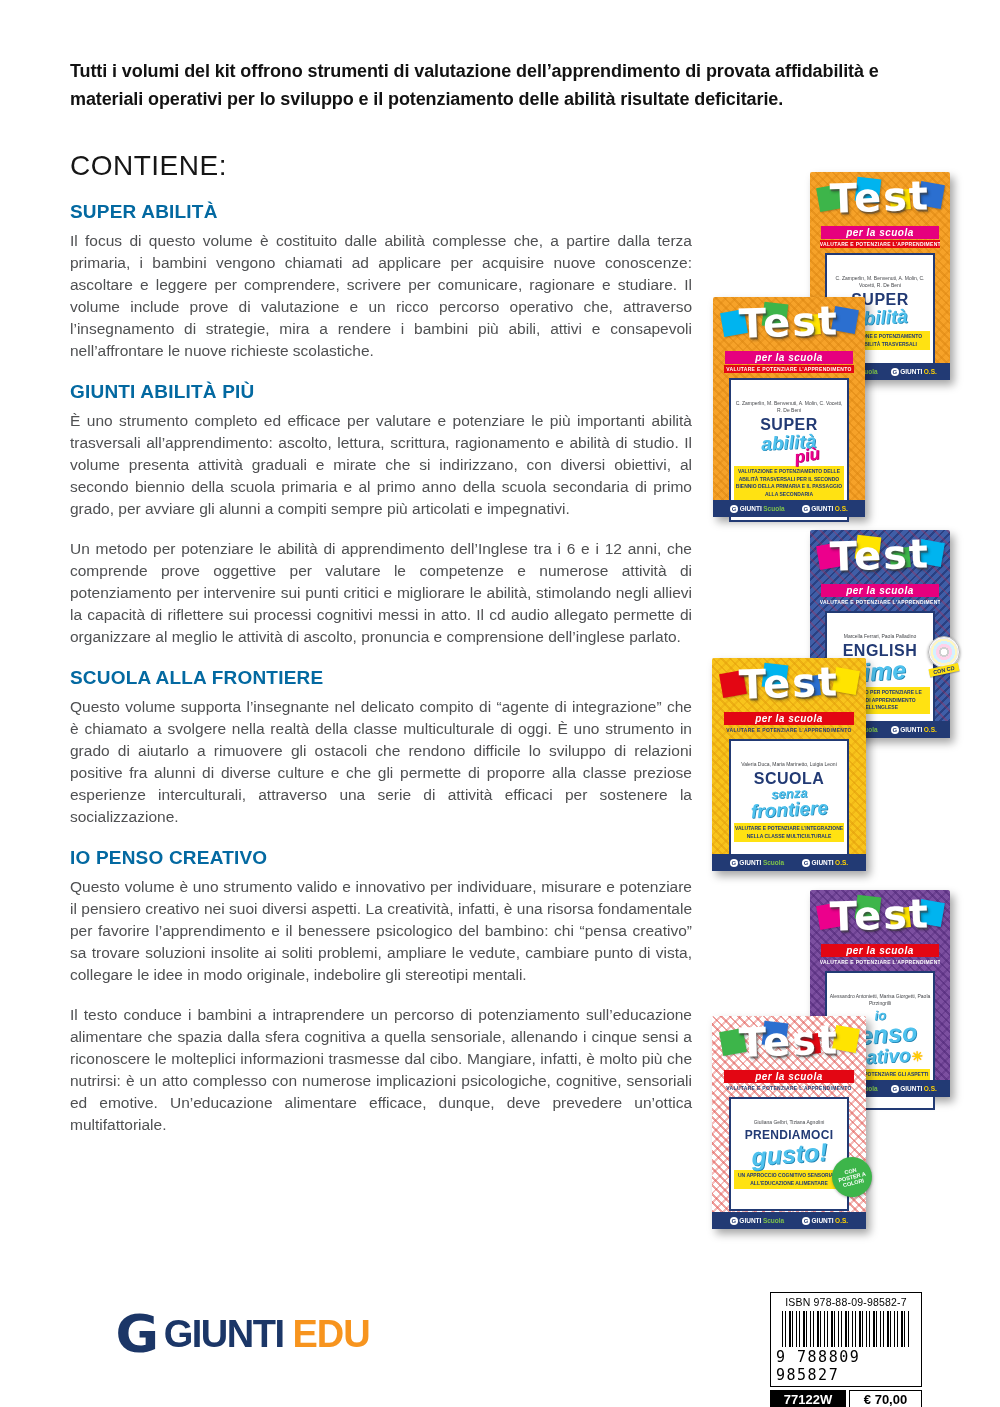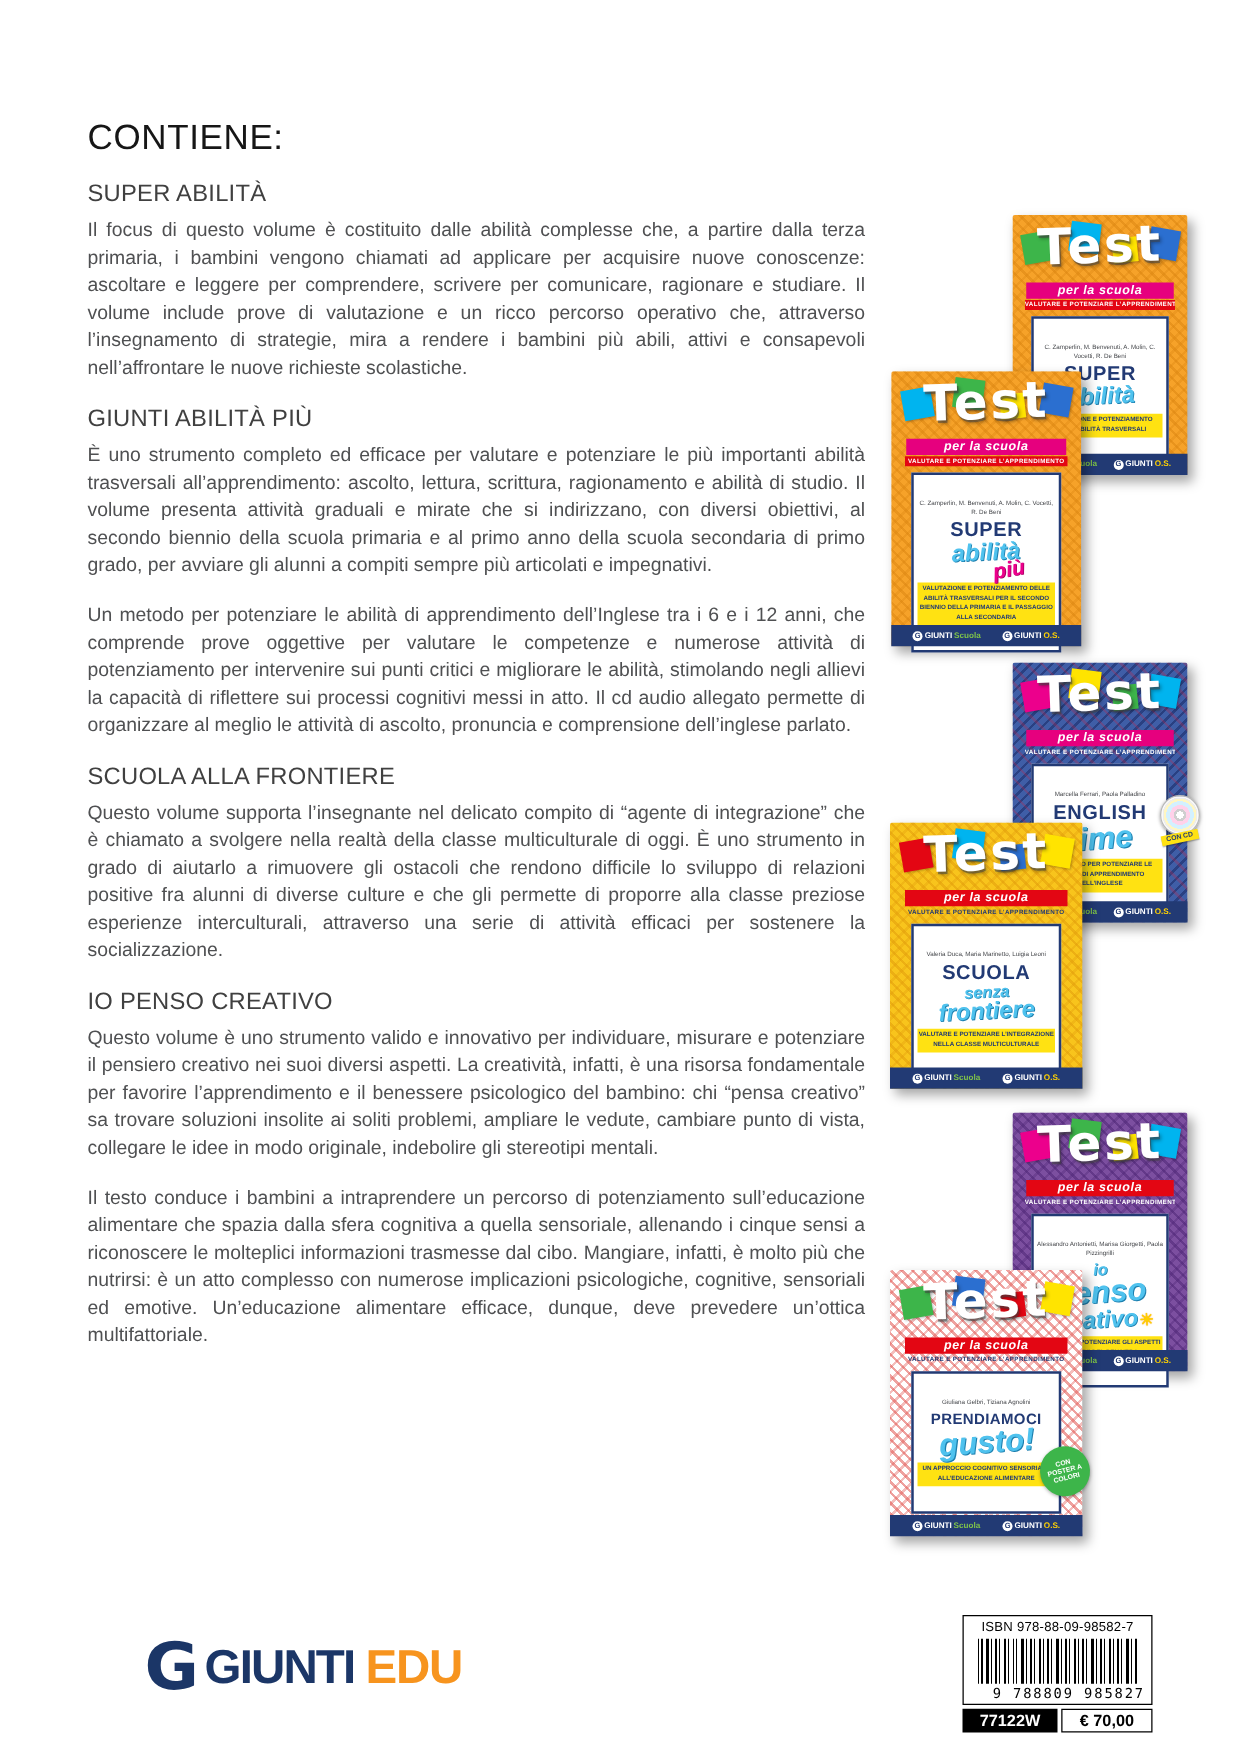--- a/index.html
+++ b/index.html
@@ -8,21 +8,21 @@
   .page{position:absolute;inset:0;background:#fff;overflow:hidden;}
 
   
   .leftcol{position:absolute;left:70px;top:58px;width:880px;}
   .intro{font-size:18px;font-weight:bold;color:#121212;line-height:1.55;
          letter-spacing:-0.1px;margin:0;width:872px;}
   .contiene{font-size:28px;font-weight:normal;color:#161616;letter-spacing:.5px;
             margin:36px 0 0;}
   .sections{width:622px;}
   .section{margin-top:18px;}
-  .sec-title{color:#404040;font-size:19px;font-weight:normal;margin:0 0 6px;
+  .sec-title{color:#0369a1;font-size:19px;font-weight:bold;margin:0 0 6px;
              letter-spacing:.2px;line-height:24px;}
   .sec-body{font-size:15.5px;line-height:22px;color:#4f5052;text-align:justify;margin:0;}
 
   
   .covers{position:absolute;inset:0;pointer-events:none;}
   .cover{position:absolute;box-shadow:4px 5px 9px rgba(0,0,0,.35);border-radius:2px;}
   .theme-orange{background:
      repeating-linear-gradient(45deg, rgba(216,130,14,.45) 0 2px, transparent 2px 6px),
      repeating-linear-gradient(-45deg, rgba(216,130,14,.3) 0 2px, transparent 2px 7px),
      #f6a229;}
@@ -97,34 +97,35 @@
      line-height:44px;transform:scaleX(1.02);}
   .giunti-word{font-size:38px;font-weight:bold;color:#1b3667;letter-spacing:-1.5px;margin-left:5px;}
   .edu-word{font-size:38px;font-weight:bold;color:#f7941e;letter-spacing:-1px;margin-left:9px;}
 
   .isbn{position:absolute;left:770px;top:1280px;width:152px;margin-top:12px;}
   .isbn-box{border:1.5px solid #000;background:#fff;padding:3px 5px 2px;}
   .isbn-label{font-size:10.5px;color:#000;text-align:center;letter-spacing:.2px;}
   .barcode{height:36px;margin:3px 6px 1px;
      background:repeating-linear-gradient(90deg,#000 0 1.5px,#fff 1.5px 3px,#000 3px 4px,
        #fff 4px 7px,#000 7px 9px,#fff 9px 10.5px,#000 10.5px 11.5px,#fff 11.5px 14px);}
-  .isbn-digits{font-family:"DejaVu Sans Mono",monospace;font-size:11px;color:#000;
-     text-align:right;letter-spacing:1.5px;}
+  .isbn-digits{font-family:"DejaVu Sans Mono",monospace;font-size:15px;color:#000;
+     text-align:left;letter-spacing:1.5px;}
   .isbn-row{display:flex;gap:3px;margin-top:3px;}
   .isbn-code{flex:0 0 76px;background:#000;color:#fff;font-weight:bold;font-size:13px;
      text-align:center;padding:2px 0;}
   .isbn-price{flex:1;border:1.5px solid #000;background:#fff;color:#000;font-weight:bold;
      font-size:13px;text-align:center;padding:1px 0;}
 </style>
 </head>
 <body>
 
 <div class="page">
 
   <div class="leftcol">
+    <p class="intro">Tutti i volumi del kit offrono strumenti di valutazione dell’apprendimento di provata affidabilità e materiali operativi per lo sviluppo e il potenziamento delle abilità risultate deficitarie.</p>
     <h2 class="contiene">CONTIENE:</h2>
 
     <div class="sections">
       <div class="section">
         <h3 class="sec-title">SUPER ABILITÀ</h3>
         <p class="sec-body">Il focus di questo volume è costituito dalle abilità complesse che, a partire dalla terza primaria, i bambini vengono chiamati ad applicare per acquisire nuove conoscenze: ascoltare e leggere per comprendere, scrivere per comunicare, ragionare e studiare. Il volume include prove di valutazione e un ricco percorso operativo che, attraverso l’insegnamento di strategie, mira a rendere i bambini più abili, attivi e consapevoli nell’affrontare le nuove richieste scolastiche.</p>
       </div>
       <div class="section">
         <h3 class="sec-title">GIUNTI ABILITÀ PIÙ</h3>
         <p class="sec-body">È uno strumento completo ed efficace per valutare e potenziare le più importanti abilità trasversali all’apprendimento: ascolto, lettura, scrittura, ragionamento e abilità di studio. Il volume presenta attività graduali e mirate che si indirizzano, con diversi obiettivi, al secondo biennio della scuola primaria e al primo anno della scuola secondaria di primo grado, per avviare gli alunni a compiti sempre più articolati e impegnativi.</p>

